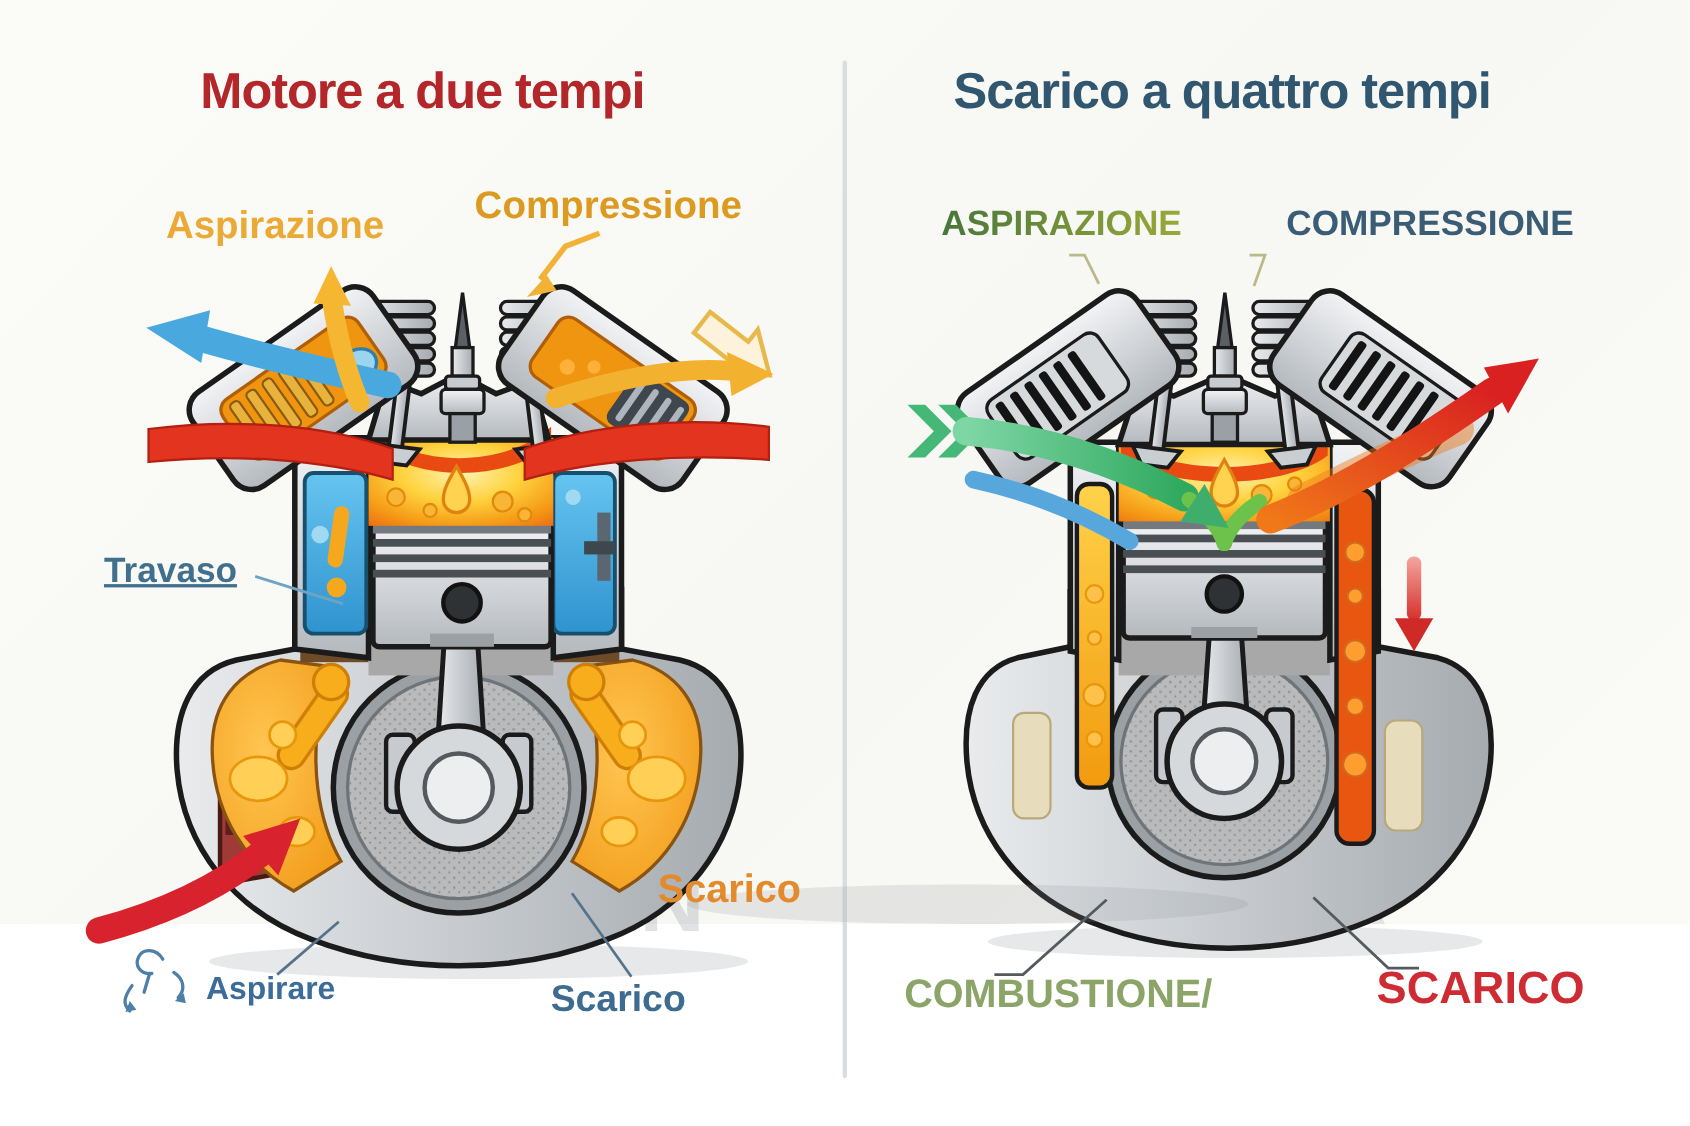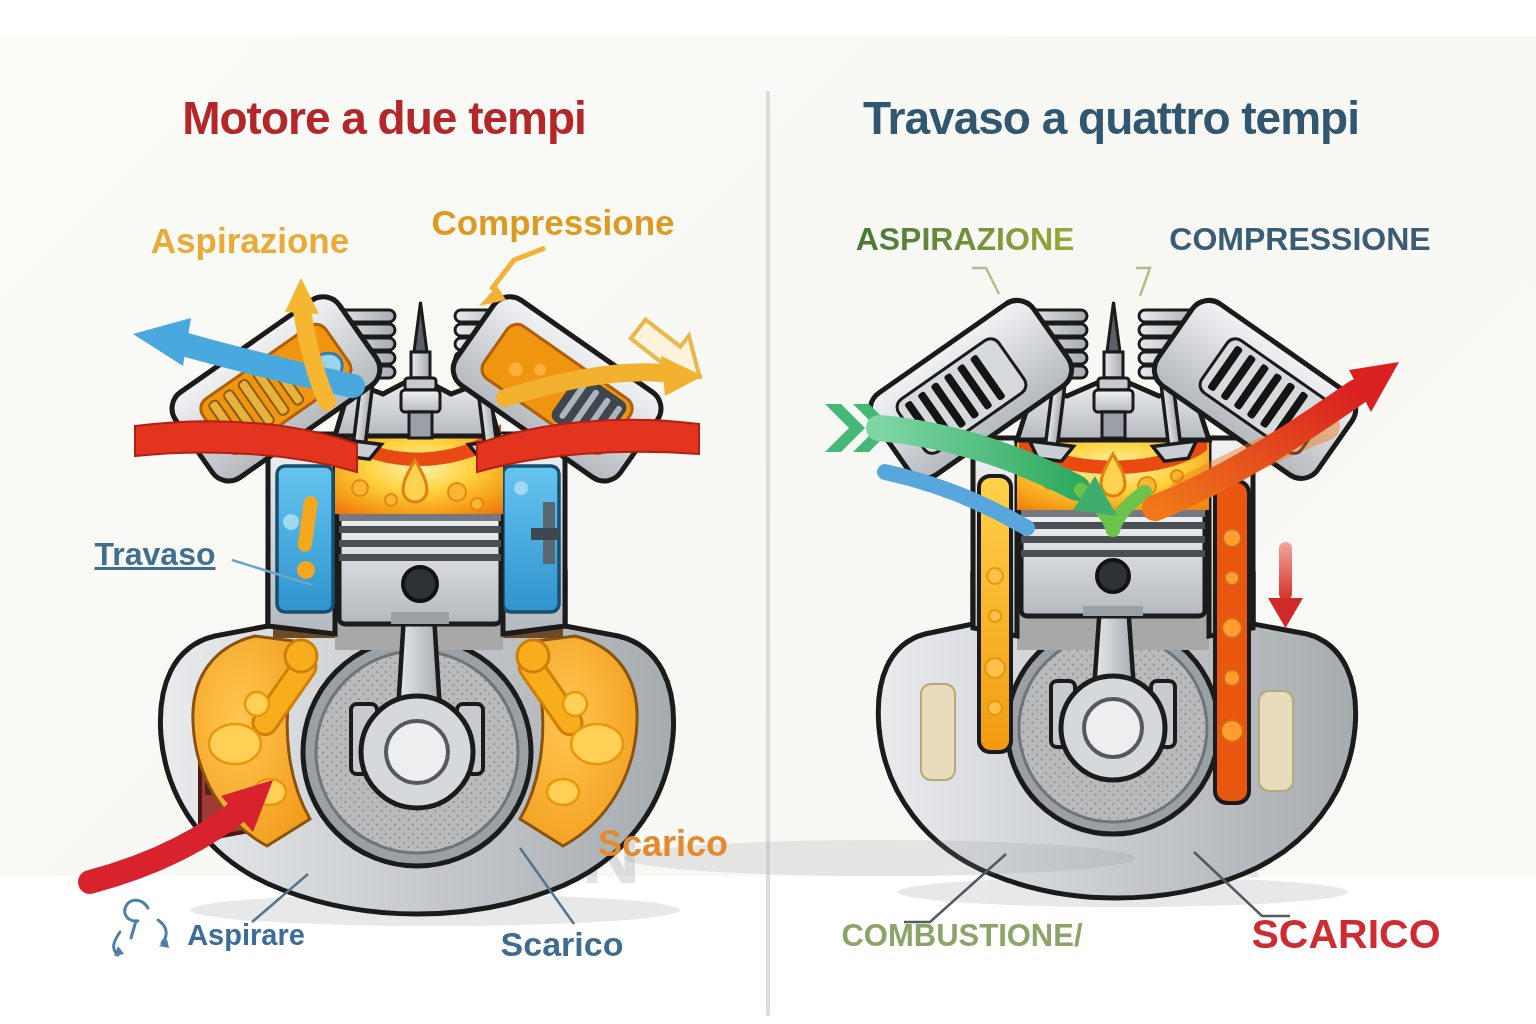--- a/index.html
+++ b/index.html
@@ -1,34 +1,34 @@
 <!DOCTYPE html>
 <html><head>
 <meta charset="utf-8">
 <style>
   html,body{margin:0;padding:0;}
   body{width:1536px;height:1024px;overflow:hidden;
        font-family:"Liberation Sans","DejaVu Sans",sans-serif;}
   #stage{position:relative;width:1536px;height:840px;
-         background:linear-gradient(135deg,#fbfbf8 0%,#f7f7f4 55%,#fafaf7 100%);margin-top:36px;}
+         background:linear-gradient(135deg,#fbfbf8 0%,#f7f7f4 55%,#fafaf7 100%);}
   .lbl{position:absolute;font-weight:bold;white-space:nowrap;
        transform:translateX(-50%);line-height:1.05;}
   #title-left {left:384px; top:58px; font-size:46px; color:#b3262a; letter-spacing:-1px;}
   #title-right{left:1111px;top:58px; font-size:46px; color:#31566f; letter-spacing:-1px;}
   #lbl-aspirazione {left:250px;top:187px;font-size:35px;color:#ebaa35;}
   #lbl-compressione{left:553px;top:169px;font-size:35px;color:#dc9a21;}
   #lbl-travaso     {left:155px;top:502px;font-size:32px;color:#41708f;text-decoration:underline;}
   #lbl-scarico-flow{left:663px;top:789px;font-size:36px;color:#e38a2d;}
   #lbl-scarico-port{left:562px;top:891px;font-size:34px;color:#3e6b90;}
   #lbl-aspirare    {left:246px;top:884px;font-size:29px;color:#3c6c99;}
   #lbl-aspirazione4{left:965px;top:187px;font-size:32px;color:#5e863a;
         background:linear-gradient(90deg,#47763a,#9aa939);
         -webkit-background-clip:text;background-clip:text;-webkit-text-fill-color:transparent;}
   #lbl-compressione4{left:1300px;top:187px;font-size:32px;color:#3a5c74;}
-  #lbl-combustione {left:962px;top:884px;font-size:31px;color:#8ba468;text-align:center;}
+  #lbl-combustione {left:962px;top:884px;font-size:36px;color:#8ba468;text-align:center;}
   #lbl-scarico4    {left:1346px;top:877px;font-size:41px;color:#ce2b33;}
   .wm{position:absolute;font-weight:bold;font-size:82px;color:#9aa0a5;
       opacity:.30;letter-spacing:10px;transform:translateX(-50%);}
   #wm-left {left:480px;top:772px;}
   #wm-right{left:1165px;top:766px;opacity:.24;}
   #divider{position:absolute;left:766px;top:55px;width:4px;height:925px;
            background:#d8dde0;border-radius:2px;}
   svg{position:absolute;overflow:visible;}
   #left-engine {left:105px;top:238px;}
   #right-engine{left:855px;top:240px;}
@@ -435,21 +435,21 @@
       <path d="M148,872 C142,862 130,862 126,870 C122,878 128,886 138,885"></path>
       <path d="M136,885 L131,902"></path>
       <path d="M120,896 C113,906 111,913 118,919"></path>
       <polygon points="114,920 124,918 118,910" fill="#4d7fa8" stroke="none"></polygon>
       <path d="M158,884 C167,890 169,899 162,907"></path>
       <polygon points="159,910 167,903 169,912" fill="#4d7fa8" stroke="none"></polygon>
     </g>
   </svg>
 
   <div class="lbl" id="title-left">Motore a due tempi</div>
-  <div class="lbl" id="title-right">Travaso a quattro tempi</div>
+  <div class="lbl" id="title-right">Scarico a quattro tempi</div>
 
   <div class="lbl" id="lbl-aspirazione">Aspirazione</div>
   <div class="lbl" id="lbl-compressione">Compressione</div>
   <div class="lbl" id="lbl-travaso">Travaso</div>
   <div class="lbl" id="lbl-scarico-flow">Scarico</div>
   <div class="lbl" id="lbl-scarico-port">Scarico</div>
   <div class="lbl" id="lbl-aspirare">Aspirare</div>
 
   <div class="lbl" id="lbl-aspirazione4">ASPIRAZIONE</div>
   <div class="lbl" id="lbl-compressione4">COMPRESSIONE</div>

